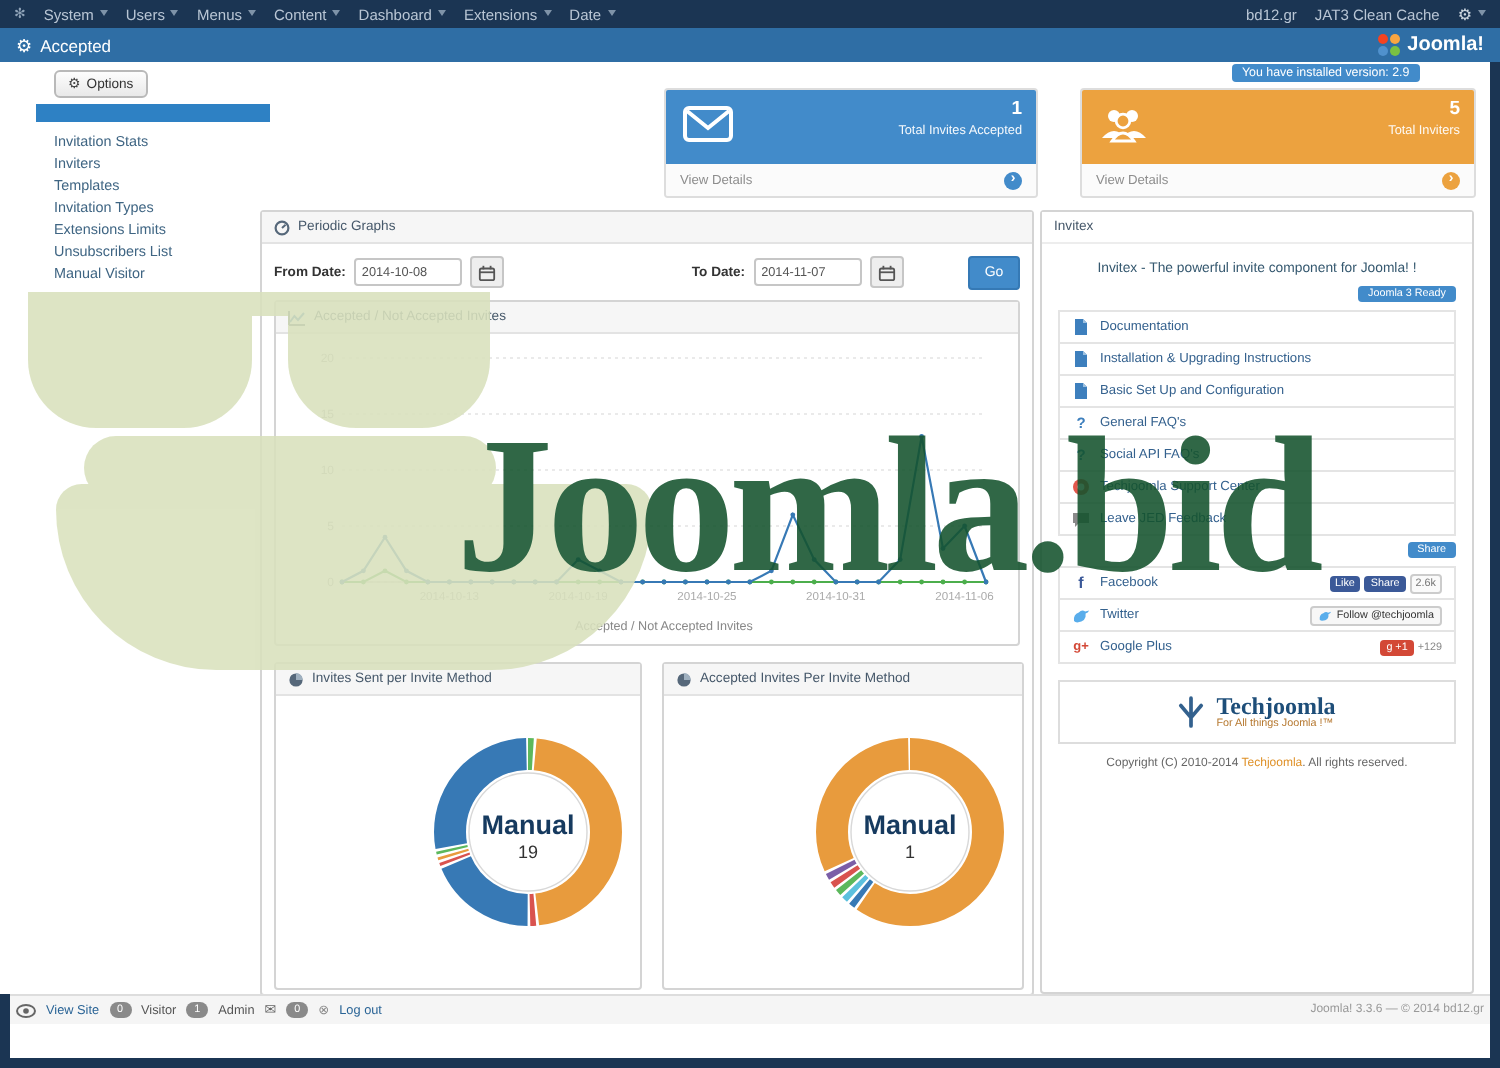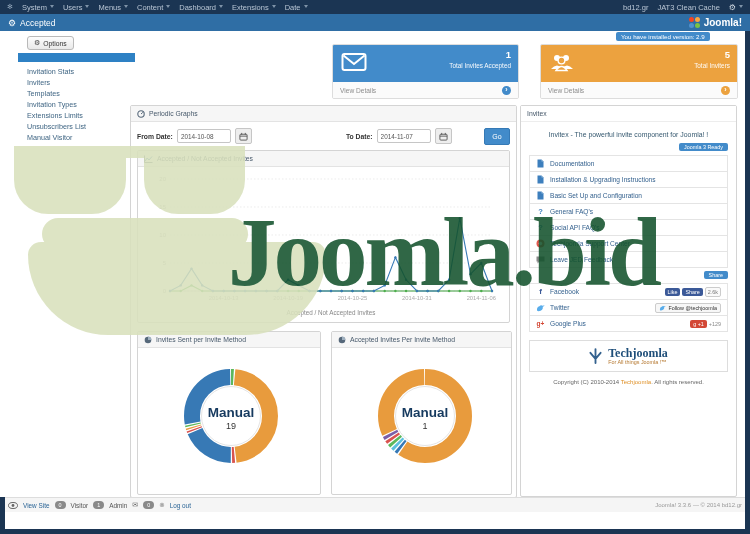--- a/index.html
+++ b/index.html
@@ -82,21 +82,21 @@
     border-top:1px solid #ddd;display:flex;align-items:center;gap:5px;padding:0 8px;
     box-sizing:border-box;font-size:6.4px;color:#555;}
   .cbadge{background:#8a8a8a;color:#fff;border-radius:7px;font-size:5.4px;padding:1px 4px;line-height:6px;}
   .flink{color:#2a6496;cursor:pointer;}
   .fright{margin-left:auto;color:#999;font-size:6px;}
   
   #watermark{position:absolute;inset:0;z-index:30;pointer-events:none;opacity:.88;}
   #watermark .wm{position:absolute;background:#d9e1bd;}
   .wmtext{position:absolute;left:228px;top:204px;font-size:97px;font-weight:bold;
     letter-spacing:-3px;color:#14532d;line-height:1;font-family:Liberation Serif, serif;}
-  .chartbox{display:flex;justify-content:center;}
+  .chartbox{display:flex;justify-content:flex-end;}
   svg{display:block;}
 </style>
 </head>
 <body>
 
 <div id="screen">
 
   <div id="topbar">
     <span style="color:#8fa3b8;font-size:7px;">✻</span>
     <span class="tmenu">System</span>

